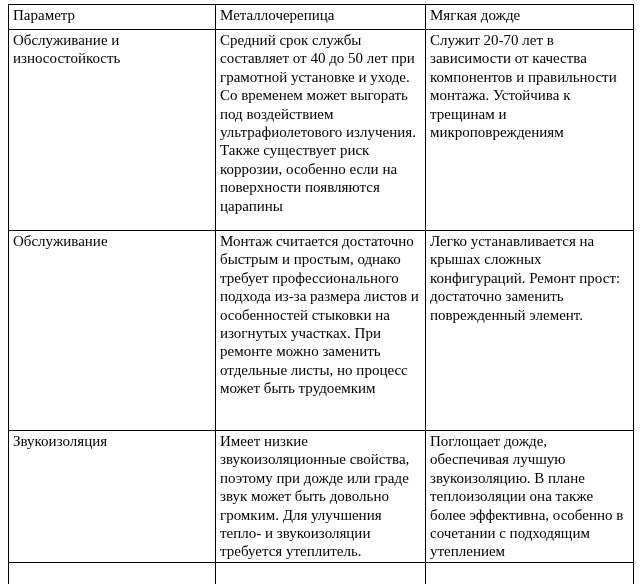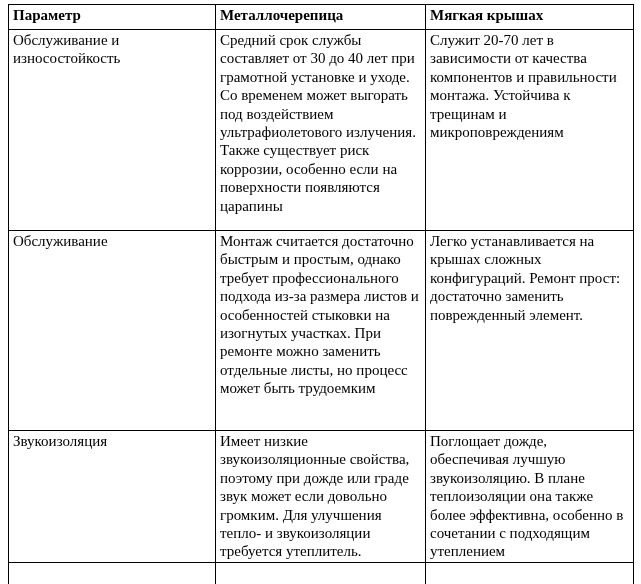--- a/index.html
+++ b/index.html
@@ -28,58 +28,58 @@
     border: 1px solid #000000;
     vertical-align: top;
     text-align: left;
     padding: 1px 6px 1px 4px;
     font-size: 15px;
     line-height: 18.4px;
     overflow: hidden;
     word-wrap: break-word;
   }
   .doc-table th {
-    font-weight: bold;
+    font-weight: normal;
     height: 22px;
   }
   .row-durability  { height: 201px; }
   .row-maintenance { height: 200px; padding-left: 20px; }
   .row-sound       { height: 123px; }
   .row-partial     { height: 40px; }
 </style>
 </head>
 <body>
 
 <table class="doc-table">
   <colgroup>
     <col style="width:207px">
     <col style="width:210px">
     <col style="width:208px">
   </colgroup>
   <thead>
     <tr>
       <th>Параметр</th>
       <th>Металлочерепица</th>
-      <th>Мягкая крышах</th>
+      <th>Мягкая дожде</th>
     </tr>
   </thead>
   <tbody>
     <tr class="row-durability">
       <td>Обслуживание и износостойкость</td>
-      <td>Средний срок службы составляет от 30 до 40 лет при грамотной установке и уходе. Со временем может выгорать под воздействием ультрафиолетового излучения. Также существует риск коррозии, особенно если на поверхности появляются царапины</td>
+      <td>Средний срок службы составляет от 40 до 50 лет при грамотной установке и уходе. Со временем может выгорать под воздействием ультрафиолетового излучения. Также существует риск коррозии, особенно если на поверхности появляются царапины</td>
       <td>Служит 20-70 лет в зависимости от качества компонентов и правильности монтажа. Устойчива к трещинам и микроповреждениям</td>
     </tr>
     <tr class="row-maintenance">
       <td>Обслуживание</td>
       <td>Монтаж считается достаточно быстрым и простым, однако требует профессионального подхода из-за размера листов и особенностей стыковки на изогнутых участках. При ремонте можно заменить отдельные листы, но процесс может быть трудоемким</td>
       <td>Легко устанавливается на крышах сложных конфигураций. Ремонт прост: достаточно заменить поврежденный элемент.</td>
     </tr>
     <tr class="row-sound">
       <td>Звукоизоляция</td>
-      <td>Имеет низкие звукоизоляционные свойства, поэтому при дожде или граде звук может если довольно громким. Для улучшения тепло- и звукоизоляции требуется утеплитель.</td>
+      <td>Имеет низкие звукоизоляционные свойства, поэтому при дожде или граде звук может быть довольно громким. Для улучшения тепло- и звукоизоляции требуется утеплитель.</td>
       <td>Поглощает дожде, обеспечивая лучшую звукоизоляцию. В плане теплоизоляции она также более эффективна, особенно в сочетании с подходящим утеплением</td>
     </tr>
     <tr class="row-partial">
       <td></td>
       <td></td>
       <td></td>
     </tr>
   </tbody>
 </table>
 

